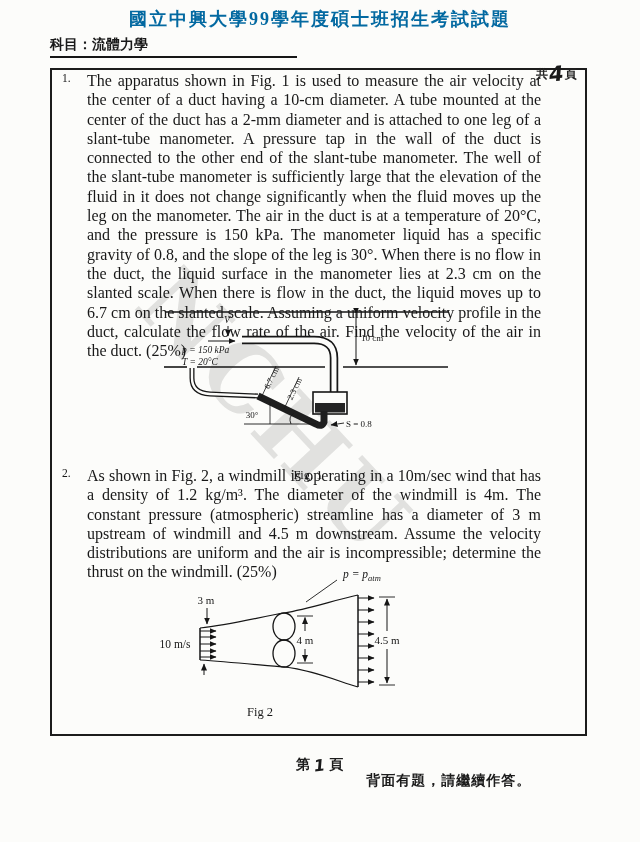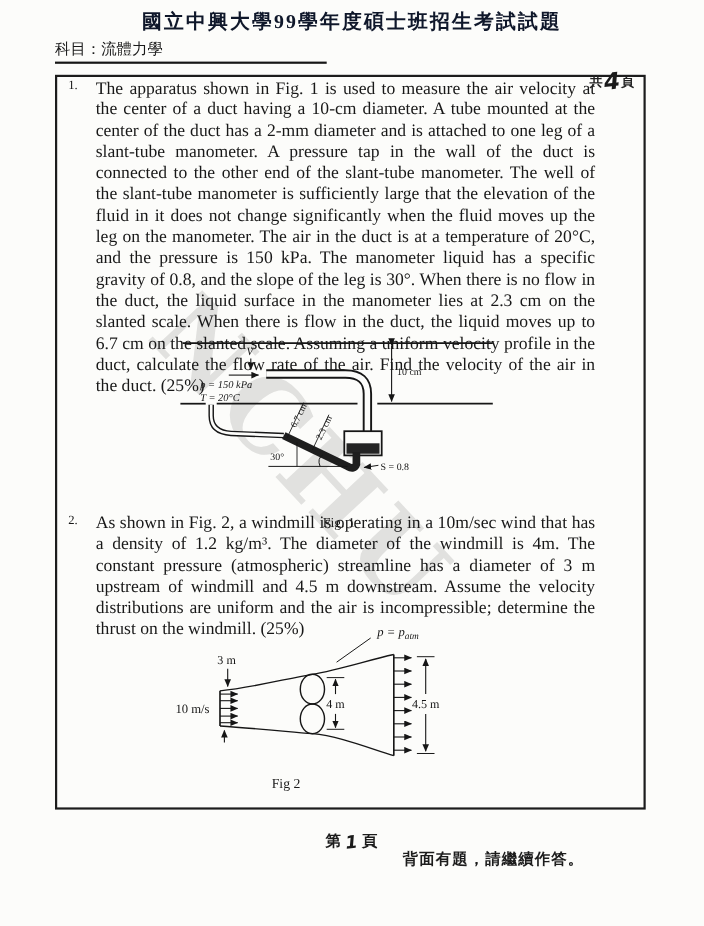--- a/index.html
+++ b/index.html
@@ -1,22 +1,22 @@
 <!DOCTYPE html>
 <html><head>
 <meta charset="utf-8">
 <style>
   * { margin:0; padding:0; box-sizing:border-box; }
   html,body { width:640px; }
   body { font-family:"Liberation Serif", serif; background:#e8e8e6; }
   .page { position:relative; width:640px; height:842px; background:#fcfcfa; overflow:hidden; }
   .layer { position:absolute; }
   .title { left:0; top:7px; width:640px; text-align:center; font-size:18px; font-weight:bold;
-           color:#0f172a; letter-spacing:2px; z-index:2; }
-  .hfield { top:36px; height:22px; font-size:14px; font-weight:normal; color:#1a1a1a;
+           color:#0369a1; letter-spacing:2px; z-index:2; }
+  .hfield { top:36px; height:22px; font-size:14px; font-weight:bold; color:#1a1a1a;
             border-bottom:2px solid #161616; z-index:2; }
   .subject { left:50px; width:247px; }
   .department { left:330px; width:258px; }
   .exam-box { left:50px; top:68px; width:537px; height:668px; border:2px solid #1c1c1c; z-index:1; }
   .watermark { left:195px; top:248px; transform:rotate(47deg); transform-origin:0 0;
                font-family:"DejaVu Serif", serif; font-weight:bold; font-size:92px;
                color:#cbcbc9; opacity:.55; letter-spacing:6px; z-index:1; white-space:nowrap; }
   .pages-count { left:536px; top:62px; z-index:3; display:flex; align-items:center;
                  font-weight:bold; color:#222; }
   .pages-count .cjk { font-size:12px; }

